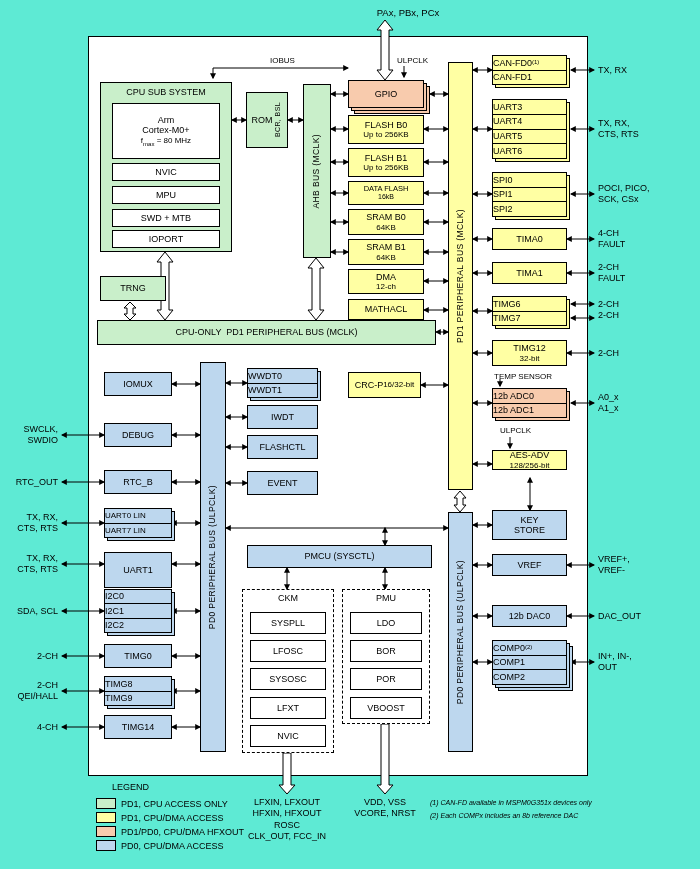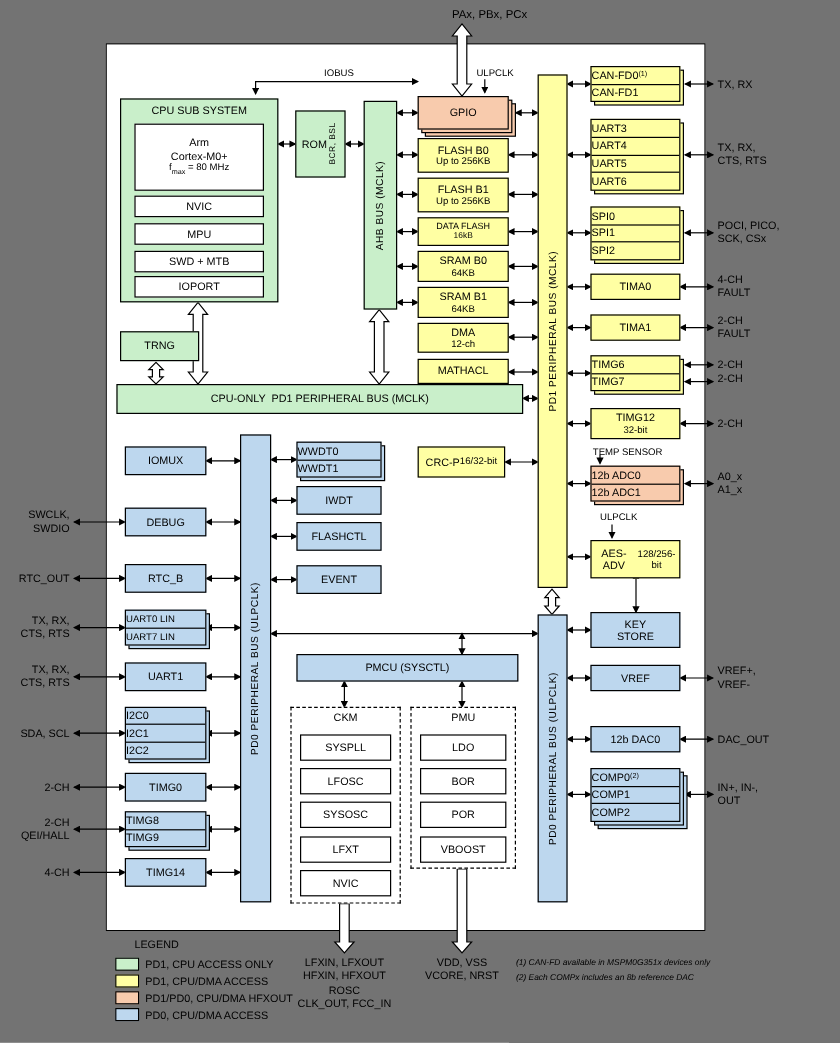--- a/index.html
+++ b/index.html
@@ -1,17 +1,17 @@
 <!DOCTYPE html>
 <html><head>
 <meta charset="utf-8">
 <style>
   *{margin:0;padding:0;box-sizing:border-box}
   body{background:#fff;font-family:"Liberation Sans","DejaVu Sans",sans-serif;color:#000}
-  .canvas{position:relative;width:700px;height:869px;background:#737373;overflow:hidden}
+  .canvas{position:relative;width:700px;height:869px;background:#5eead4;overflow:hidden}
   .border-frame{position:absolute;border:1.5px solid #000;background:#fff;z-index:0}
   svg.wires{position:absolute;left:0;top:0;z-index:1}
   .box{position:absolute;border:1px solid #000;display:flex;align-items:center;justify-content:center;
        text-align:center;font-size:9px;line-height:1.15;z-index:2;background:#fff;padding:1px}
   .green{background:#c9efca;--fill:#c9efca}
   .yellow{background:#ffffa3;--fill:#ffffa3}
   .orange{background:#f8cbad;--fill:#f8cbad}
   .blue{background:#bdd7ee;--fill:#bdd7ee}
   .st2{box-shadow:3px 3px 0 -1px var(--fill),3px 3px 0 0 #000}
   .st3{box-shadow:3px 3px 0 -1px var(--fill),3px 3px 0 0 #000,6px 6px 0 -1px var(--fill),6px 6px 0 0 #000}
@@ -237,21 +237,21 @@
   <div class="box yellow" style="left:492px;top:340px;width:75px;height:26px;flex-direction:column">
     <div>TIMG12</div>
       <div class="f8">32-bit</div>
   </div>
   <div class="lbl f8" style="left:494px;top:372px">TEMP SENSOR</div>
   <div class="box orange rows st2" style="left:492px;top:388px;width:75px;height:30px">
     <div class="row">12b ADC0</div>
     <div class="row">12b ADC1</div>
   </div>
   <div class="lbl f8" style="left:500px;top:426px">ULPCLK</div>
-  <div class="box yellow" style="left:492px;top:450px;width:75px;height:32px;flex-direction:row">
+  <div class="box yellow" style="left:492px;top:450px;width:75px;height:20px;flex-direction:column">
     <div>AES-ADV</div>
       <div class="f8">128/256-bit</div>
   </div>
 
   <div class="box blue" style="left:492px;top:510px;width:75px;height:30px;flex-direction:column">
     <div>KEY</div>
       <div>STORE</div>
   </div>
   <div class="box blue" style="left:492px;top:554px;width:75px;height:22px">VREF</div>
   <div class="box blue" style="left:492px;top:605px;width:75px;height:22px">12b DAC0</div>
@@ -268,21 +268,21 @@
     <span class="vtext">PD0 PERIPHERAL BUS (ULPCLK)</span>
   </div>
 
   <div class="box blue" style="left:104px;top:372px;width:68px;height:24px">IOMUX</div>
   <div class="box blue" style="left:104px;top:423px;width:68px;height:24px">DEBUG</div>
   <div class="box blue" style="left:104px;top:470px;width:68px;height:24px">RTC_B</div>
   <div class="box blue rows st2" style="left:104px;top:508px;width:68px;height:30px">
     <div class="row f8">UART0 LIN</div>
     <div class="row f8">UART7 LIN</div>
   </div>
-  <div class="box blue" style="left:104px;top:552px;width:68px;height:24px">UART1</div>
+  <div class="box blue" style="left:104px;top:552px;width:68px;height:36px">UART1</div>
   <div class="box blue rows st2" style="left:104px;top:589px;width:68px;height:44px">
     <div class="row">I2C0</div>
     <div class="row">I2C1</div>
     <div class="row">I2C2</div>
   </div>
   <div class="box blue" style="left:104px;top:644px;width:68px;height:24px">TIMG0</div>
   <div class="box blue rows st2" style="left:104px;top:676px;width:68px;height:30px">
     <div class="row">TIMG8</div>
     <div class="row">TIMG9</div>
   </div>

